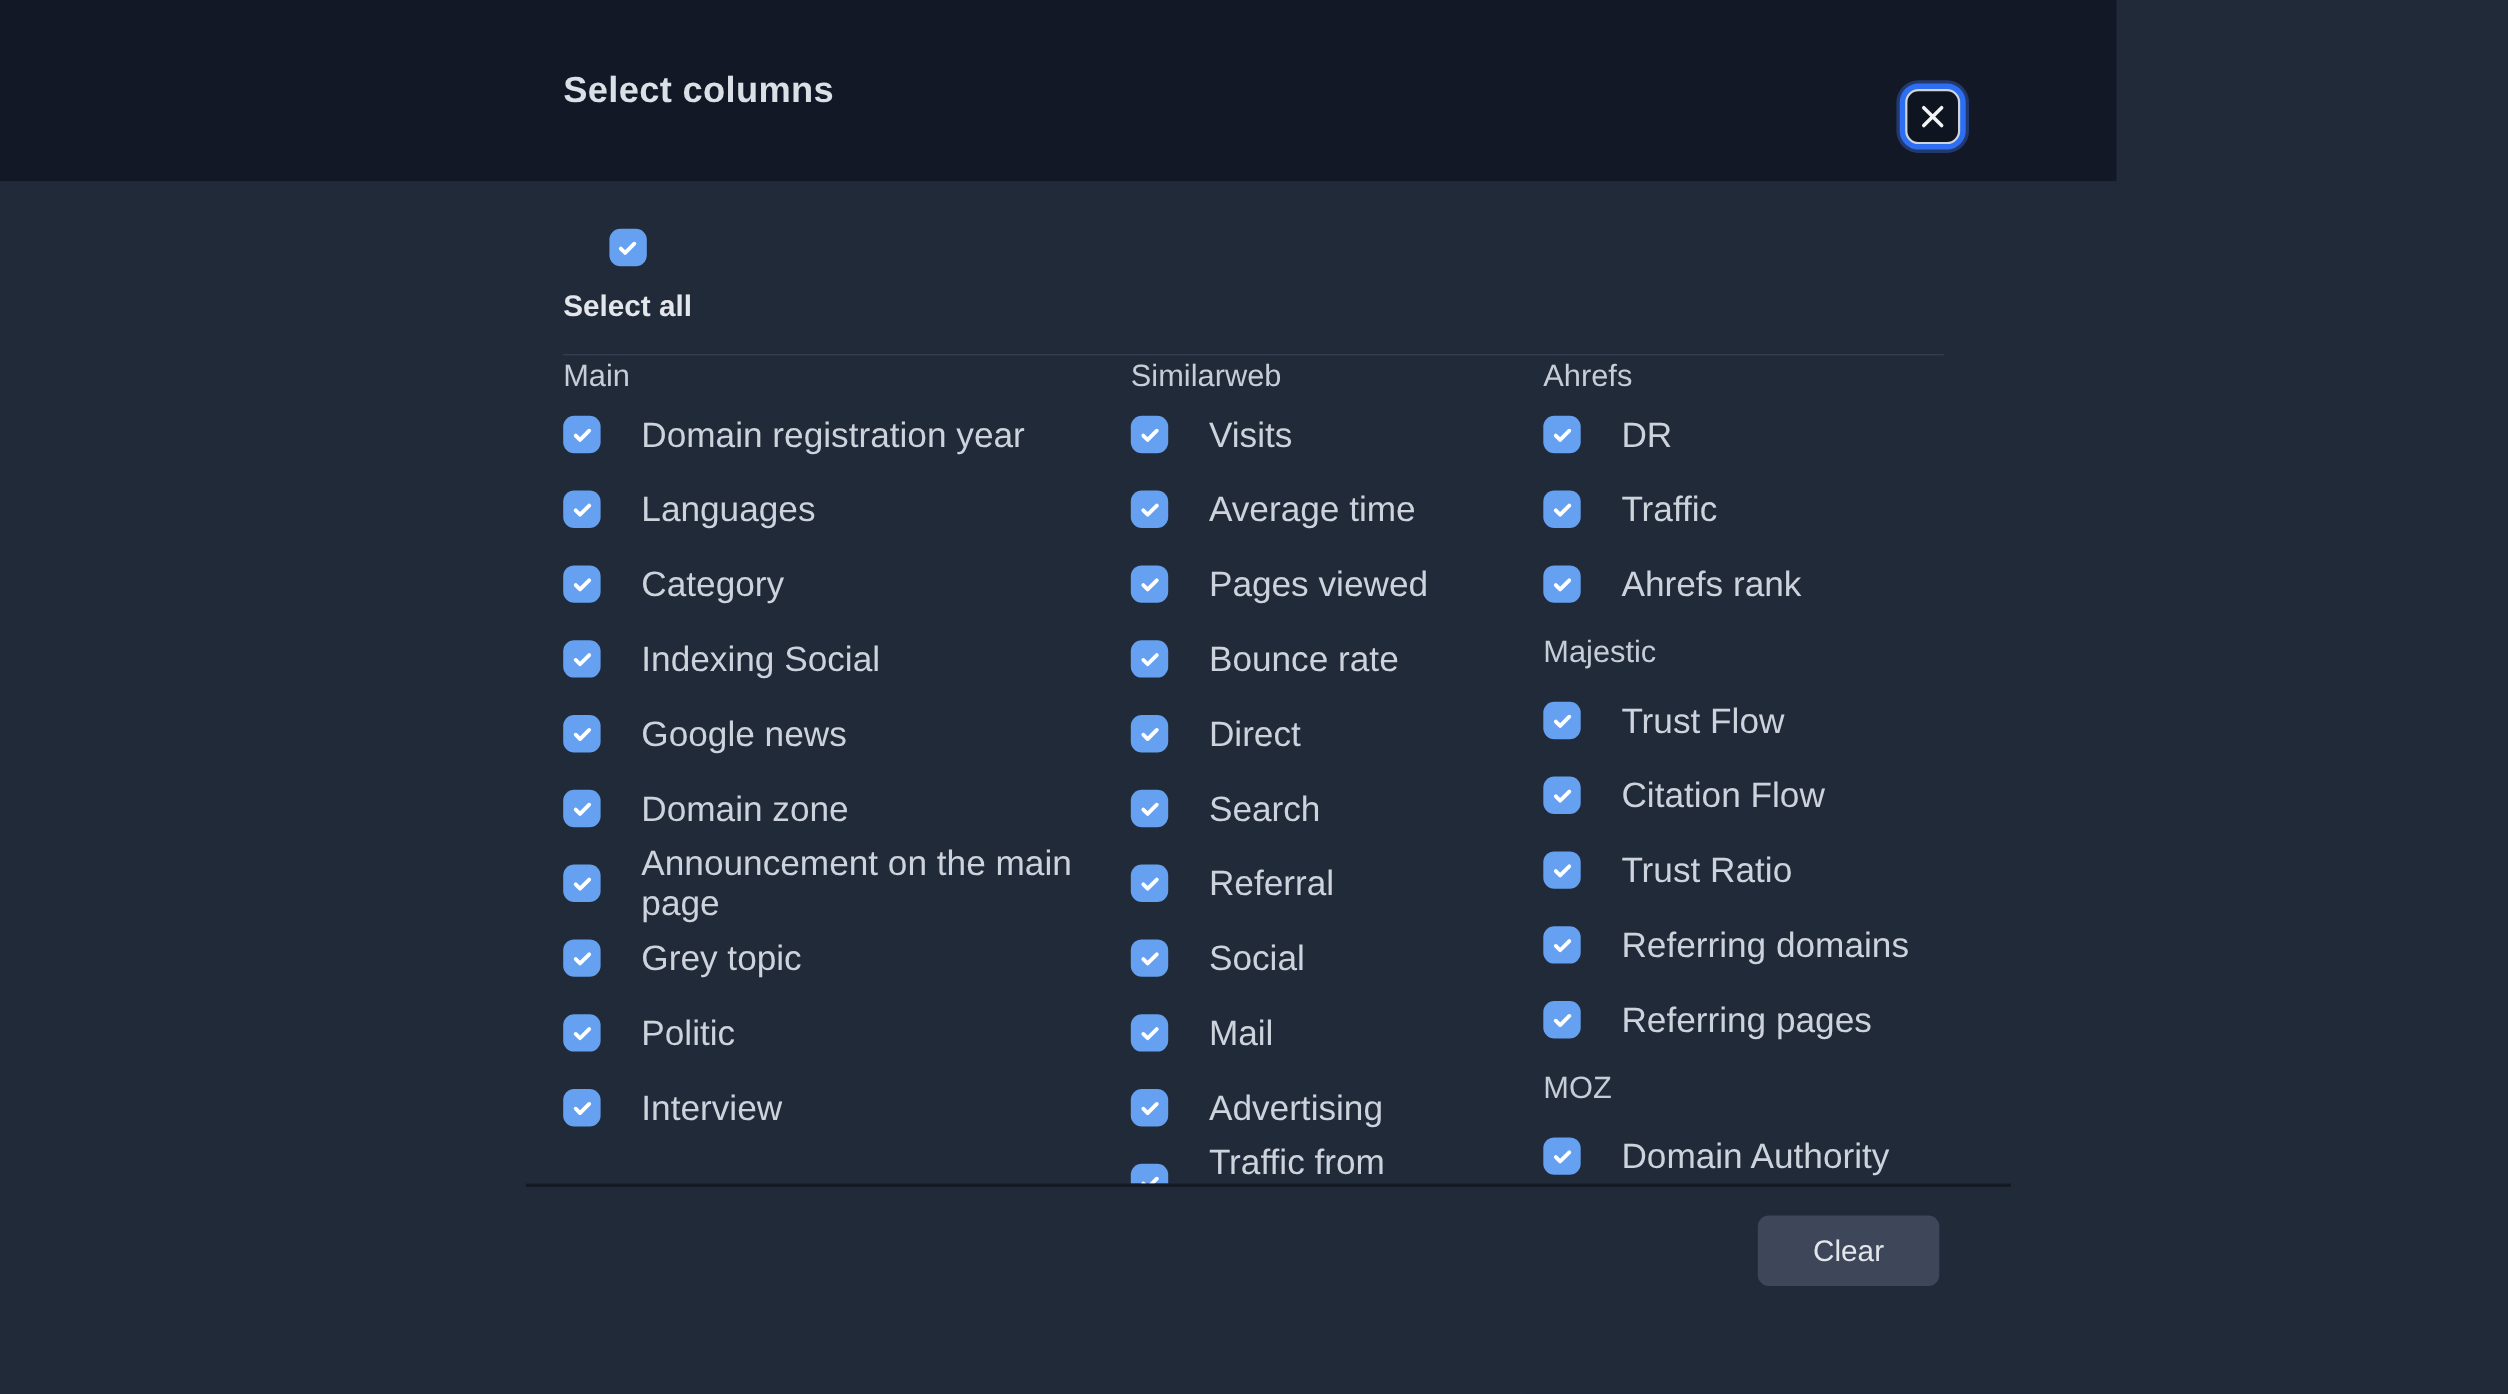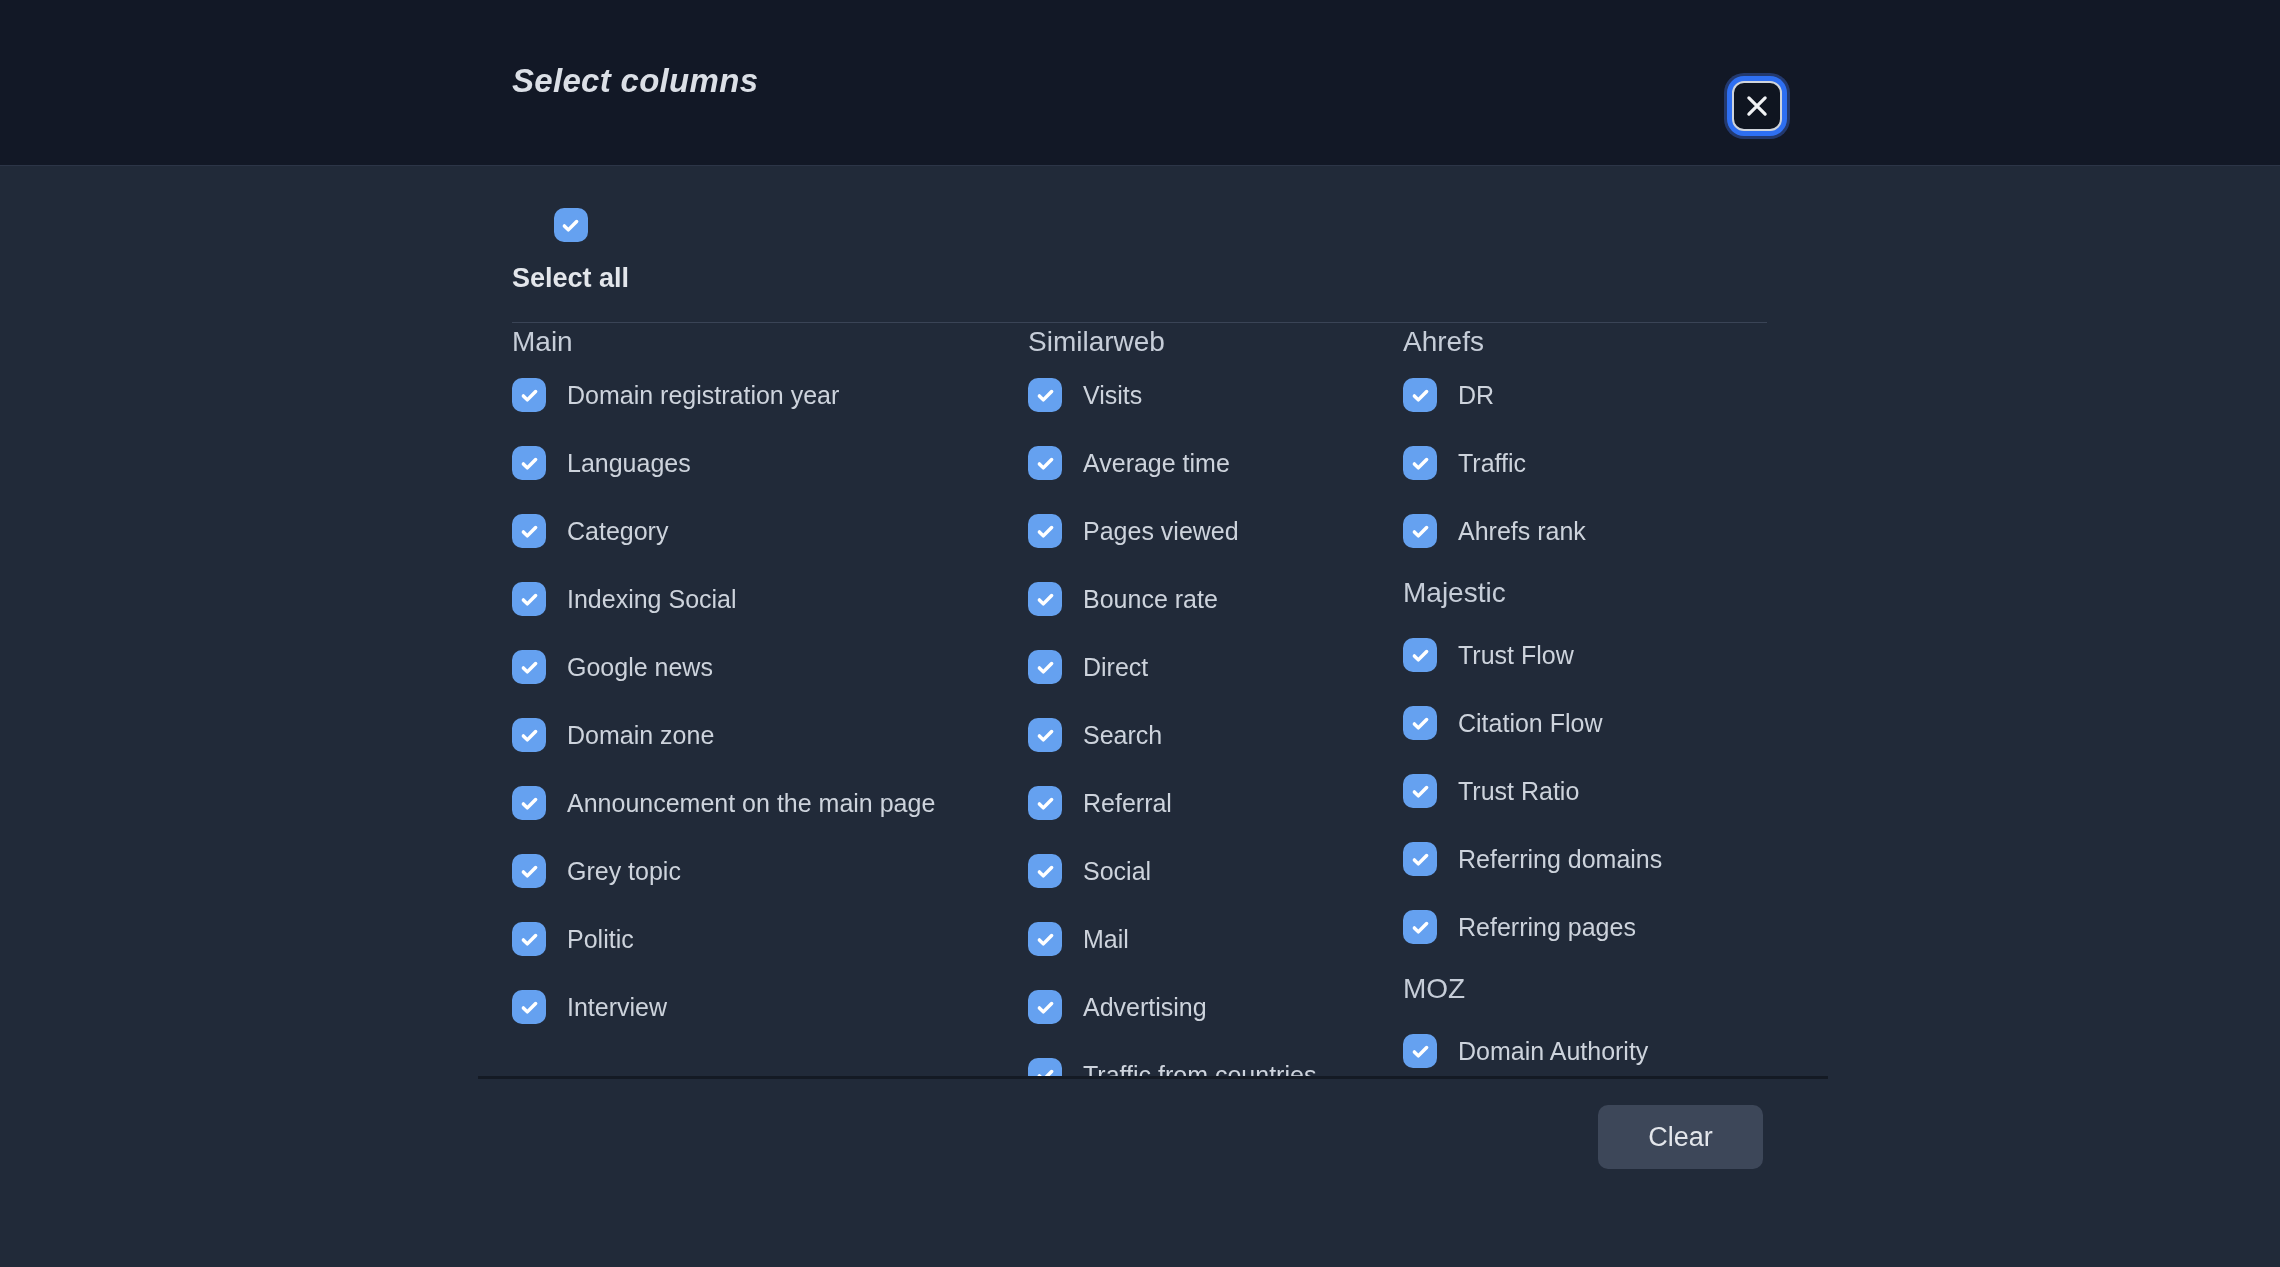--- a/index.html
+++ b/index.html
@@ -17,24 +17,23 @@
   *{margin:0;padding:0;box-sizing:border-box;}
   html,body{width:2280px;height:1267px;overflow:hidden;}
   body{
     background:var(--body-bg);
     font-family:"Liberation Sans", sans-serif;
     position:relative;
   }
   .modal{position:absolute;inset:0;}
   
   .modal-header{
-    position:absolute;left:0;top:0;width:2280px;height:166px;
+    position:absolute;left:0;top:0;width:1924px;height:166px;
     background:var(--header-bg);
     border-bottom:1px solid #2C3547;
-    font-style:italic;
   }
   .modal-title{
     position:absolute;left:512px;top:83px;transform:translateY(-54%);
     font-size:33px;font-weight:700;color:#DBDFE6;letter-spacing:.3px;
   }
   .close-btn{
     position:absolute;left:1732px;top:81px;width:50px;height:50px;
     background:#0F1520;
     border:2px solid #CFD4DB;
     border-radius:12px;
@@ -65,21 +64,21 @@
   .col{position:absolute;top:0;}
   .col-1{left:34px;width:490px;}
   .col-2{left:550px;width:365px;}
   .col-3{left:925px;width:420px;}
   .group-header{
     height:56px;display:flex;align-items:center;
     font-size:28px;color:var(--text-header);
   }
   .group-header.first{height:38px;}
   .opt{height:68px;display:flex;align-items:center;gap:21px;cursor:pointer;}
-  .opt-label{font-size:25px;color:var(--text-secondary);}
+  .opt-label{font-size:32px;color:var(--text-secondary);margin-left:16px;}
   .divider-bottom{position:absolute;left:478px;top:909px;width:1350px;height:3px;background:var(--divider-dark);}
   
   .clear-btn{
     position:absolute;left:1598px;top:938px;width:165px;height:64px;
     background:var(--clear-button-bg);
     border:none;border-radius:10px;
     font-family:"Liberation Sans", sans-serif;
     font-size:27px;color:#E3E6EB;
     display:flex;align-items:center;justify-content:center;
     cursor:pointer;

